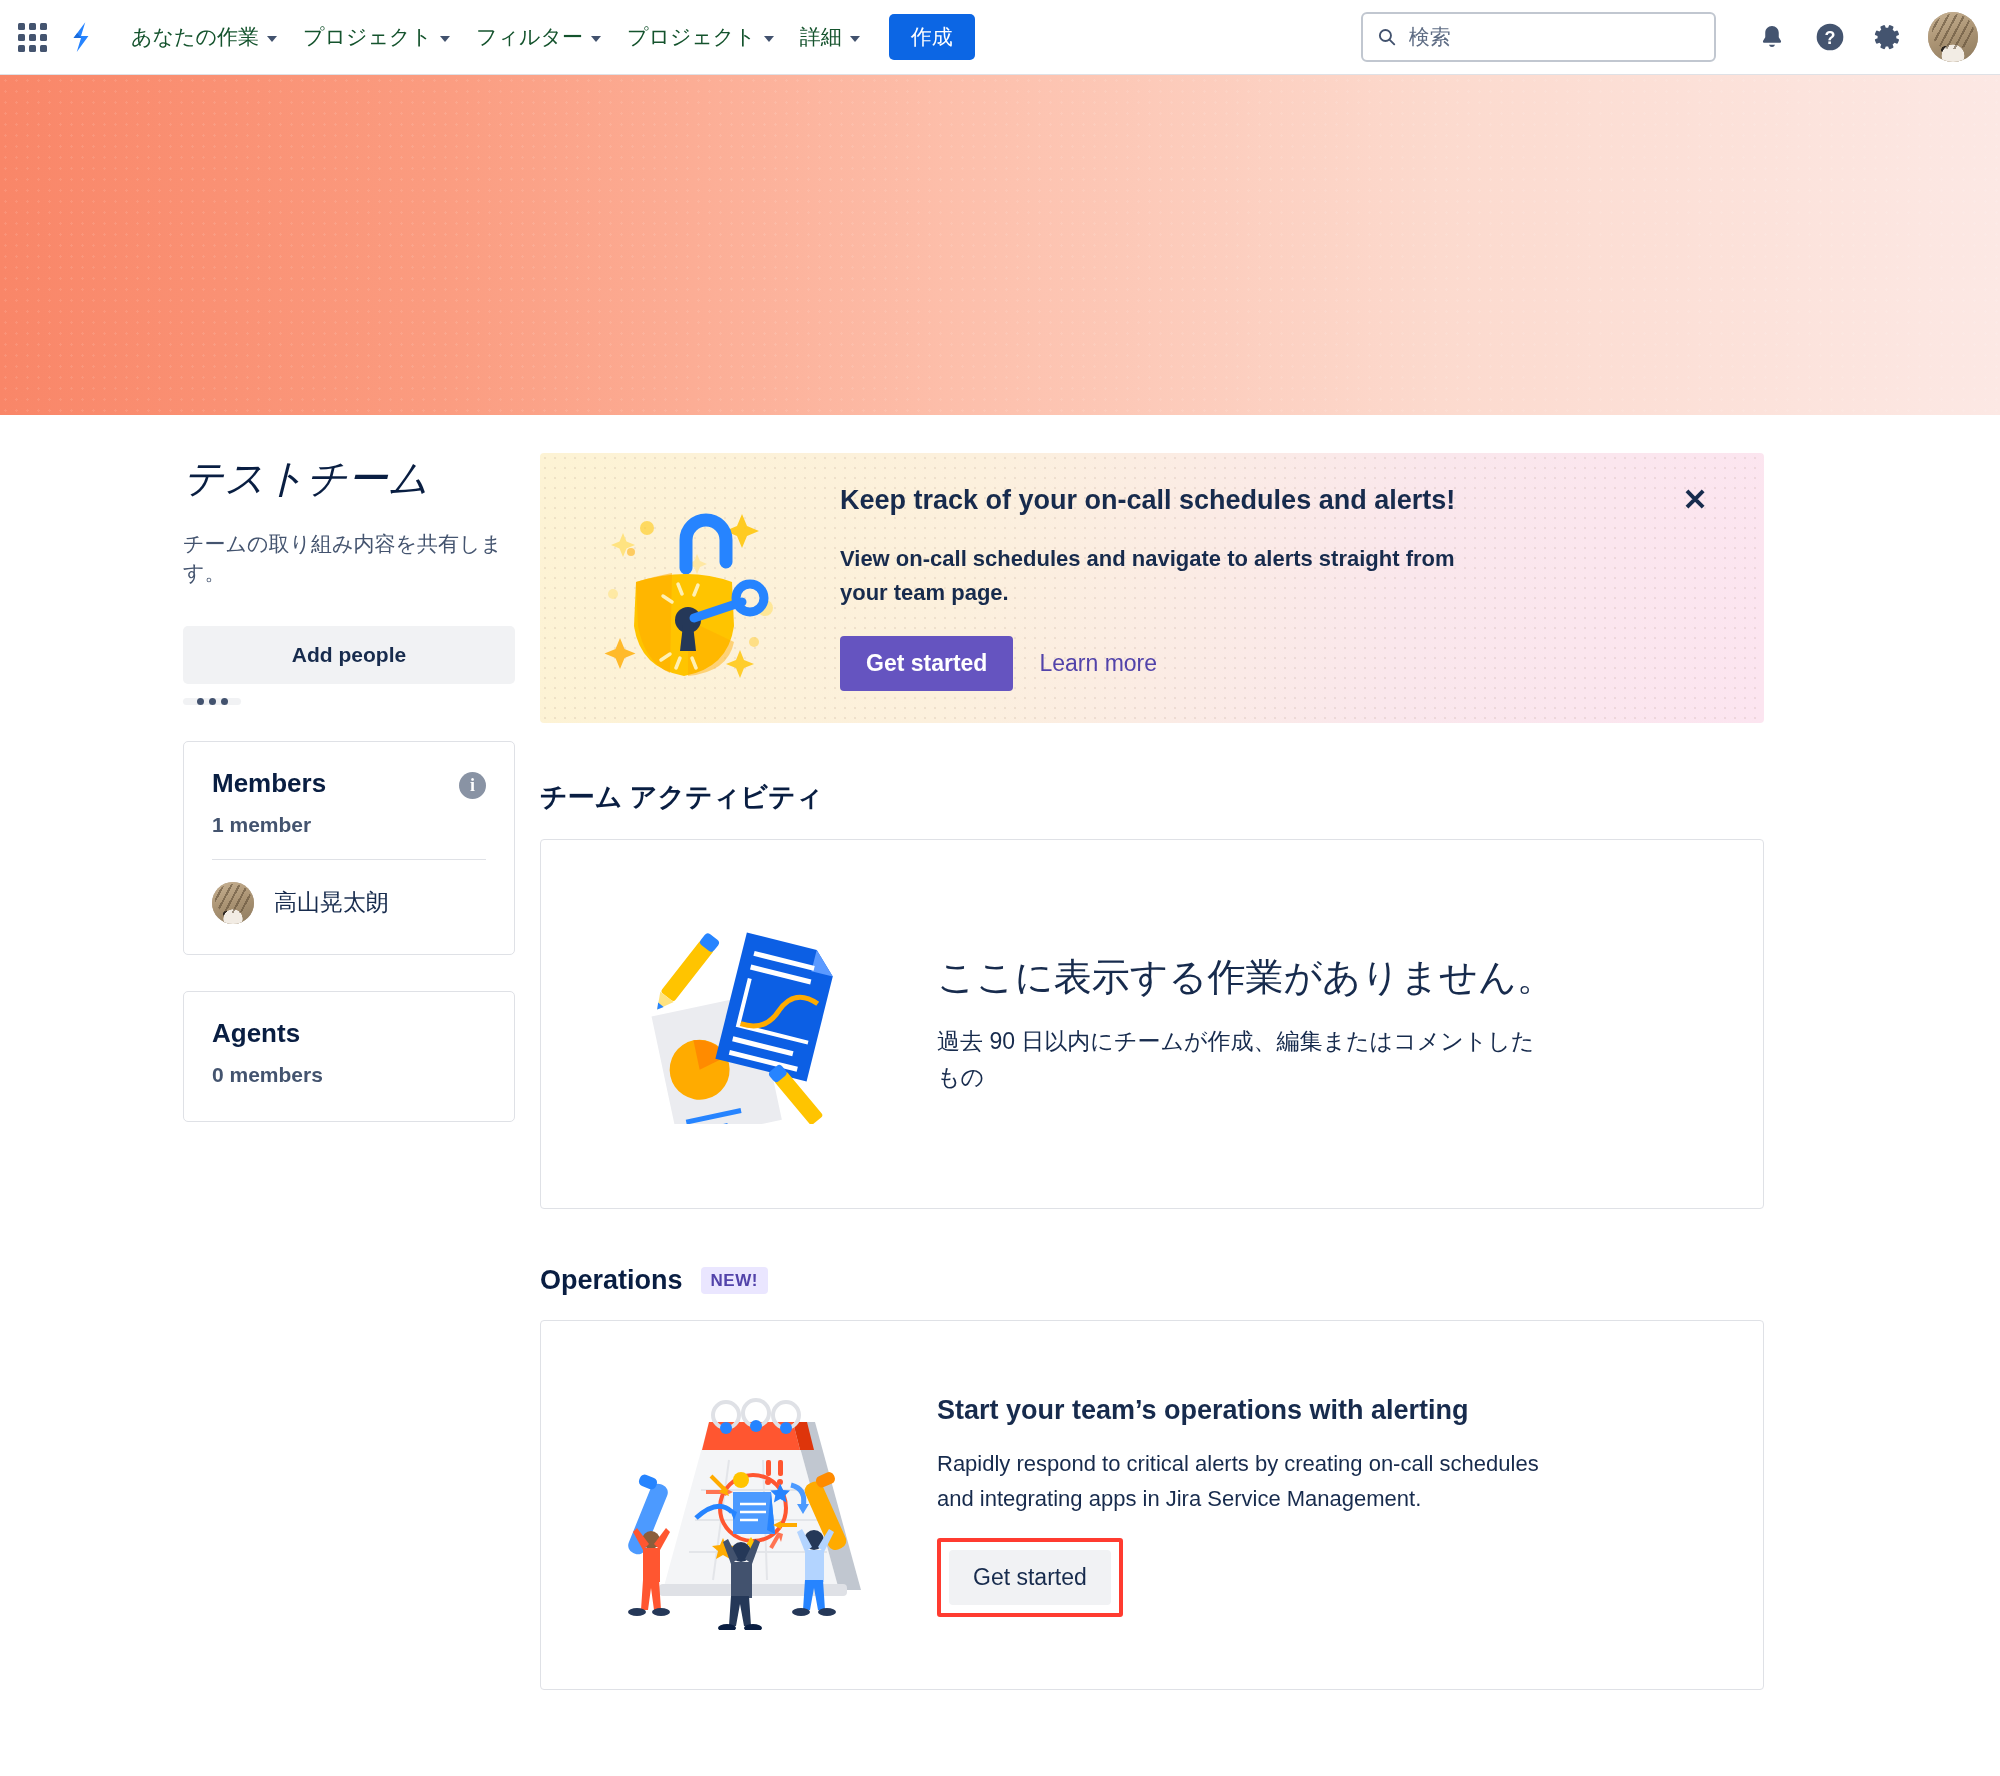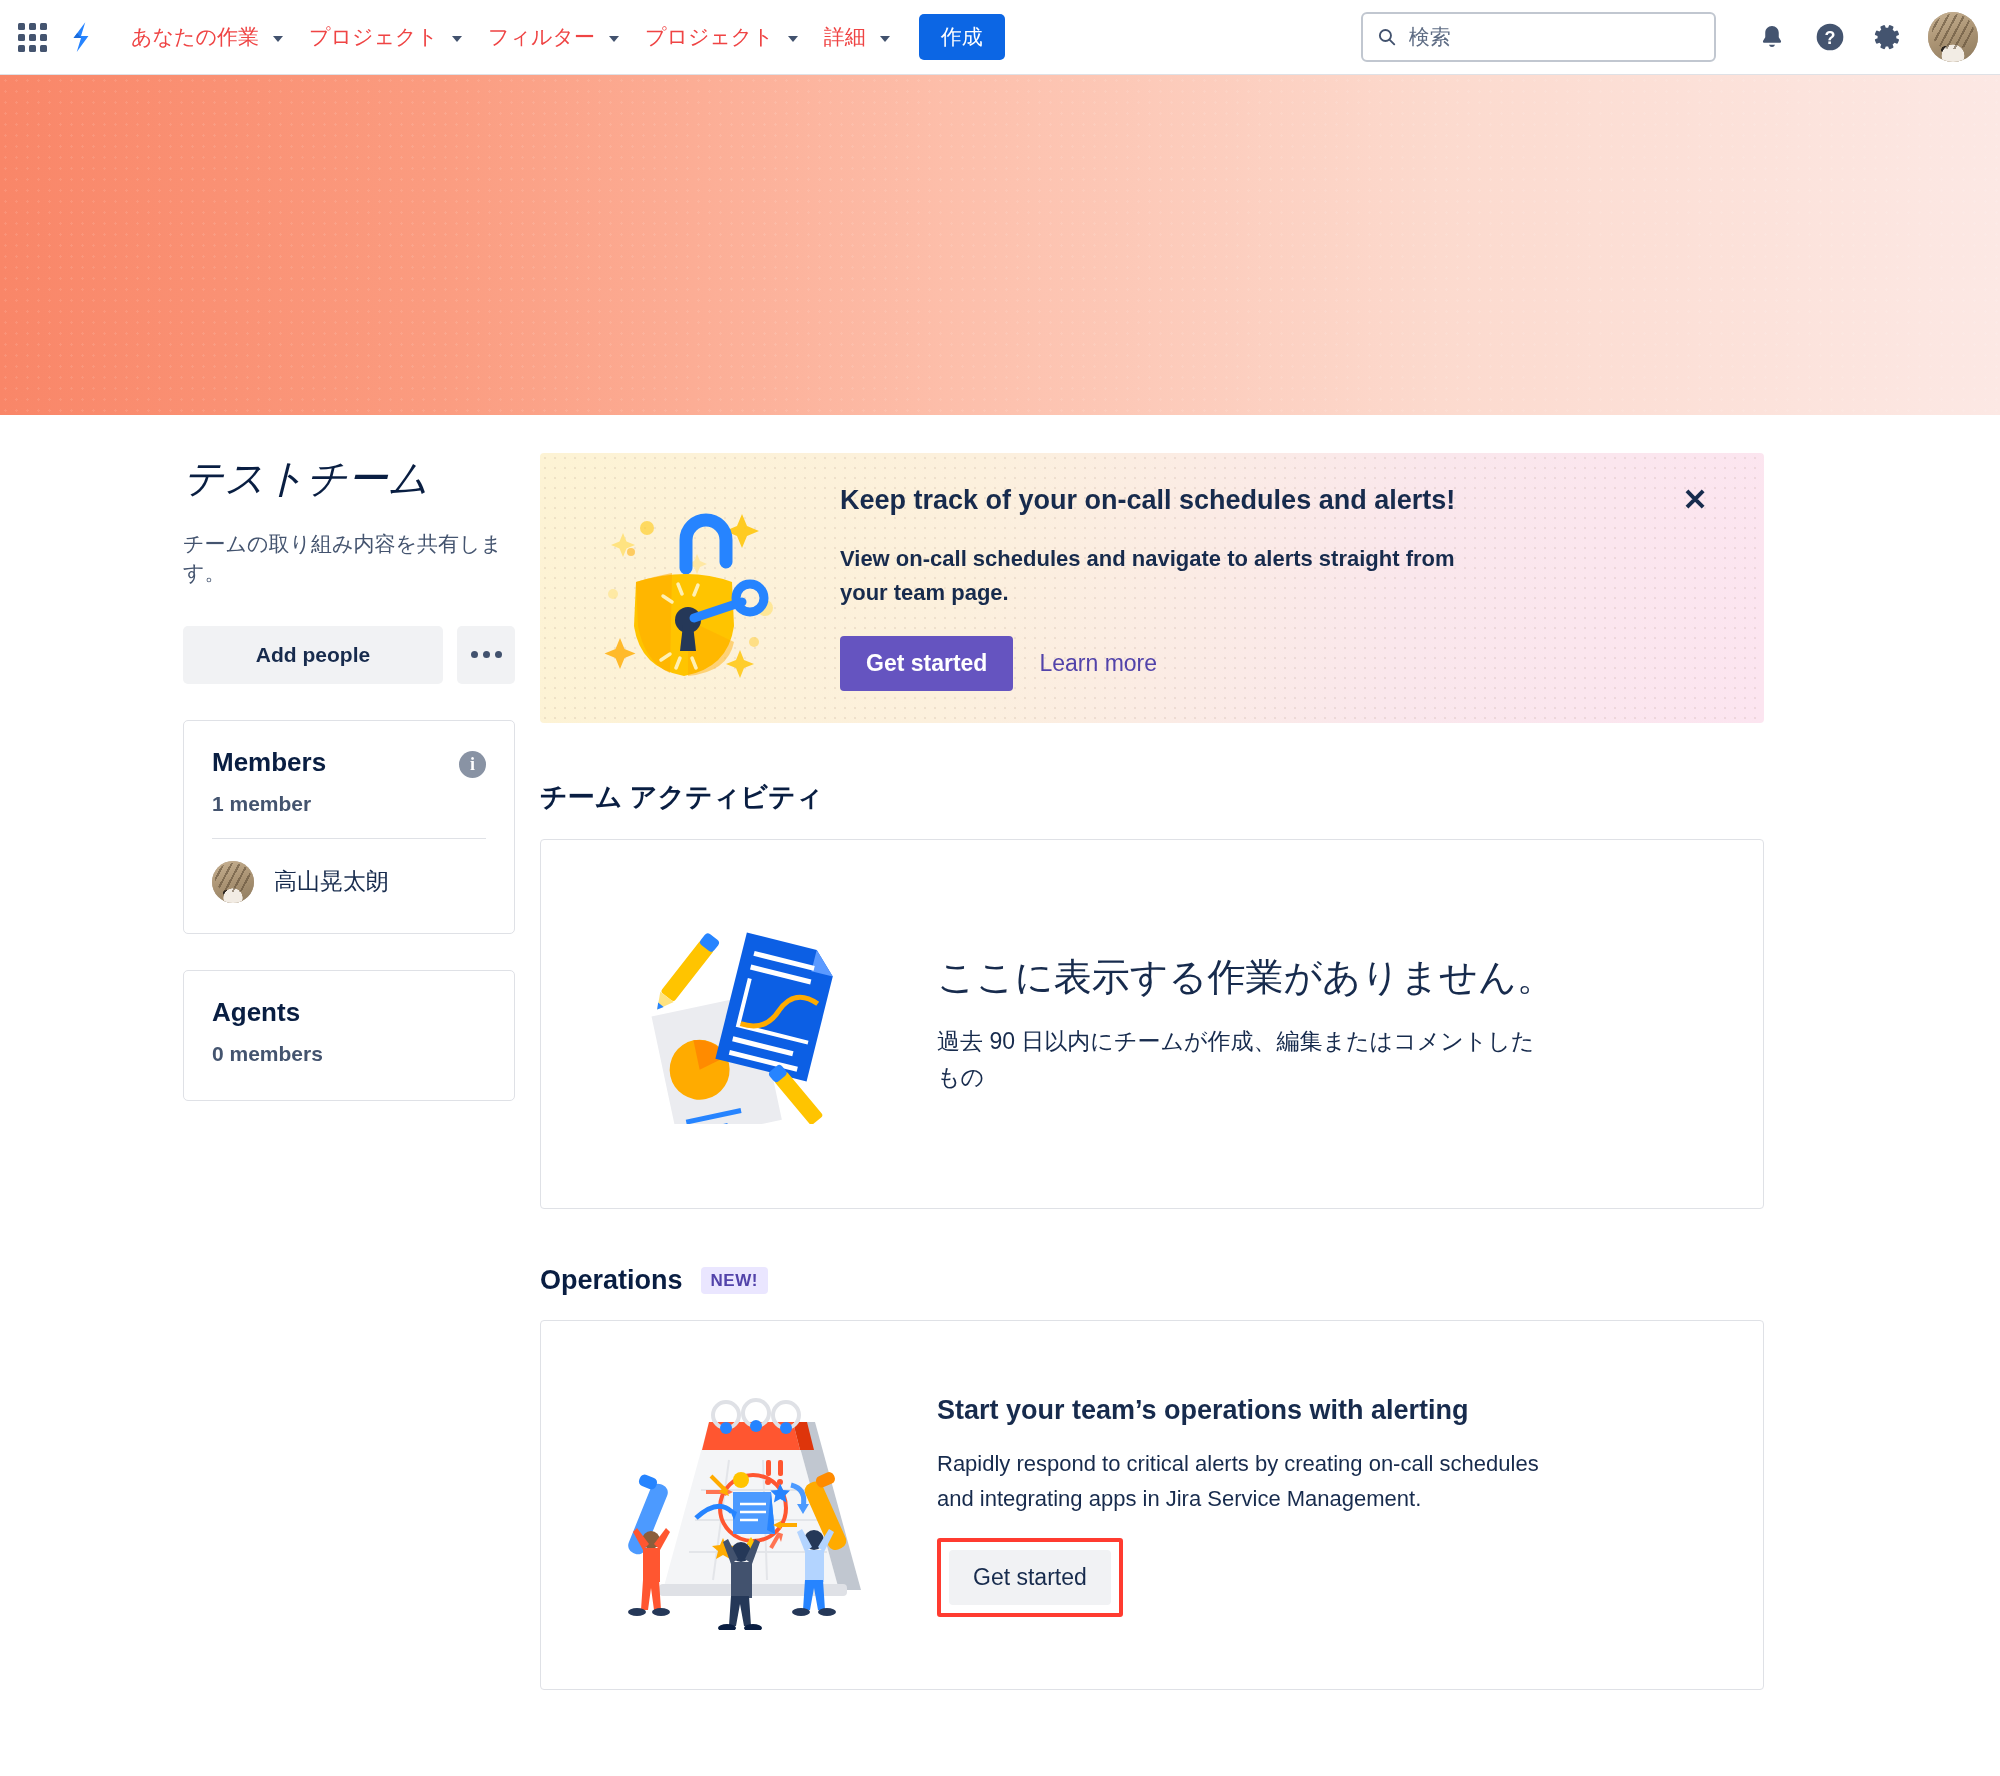--- a/index.html
+++ b/index.html
@@ -40,27 +40,27 @@
   .grid9 i { background: #44546F; border-radius: 1.5px; display: block; }
 
   .jira-logo {
     width: 46px; height: 46px;
     display: flex; align-items: center; justify-content: center;
     margin-right: 12px; cursor: pointer; border-radius: 4px;
   }
 
   .navitem {
     font-size: 21px;
-    color: #ef4444;
+    color: #14532d;
     padding: 8px 11px;
     border-radius: 4px;
     cursor: pointer;
     display: flex;
     align-items: center;
-    gap: 14px;
+    gap: 8px;
     white-space: nowrap;
     line-height: 1.2;
   }
   .chev {
     width: 0; height: 0;
     border-left: 5px solid transparent;
     border-right: 5px solid transparent;
     border-top: 6px solid #42526E;
     margin-top: 3px;
   }
@@ -185,20 +185,21 @@
     font-size: 21px;
     color: #44546F;
     margin-top: 26px;
     line-height: 1.4;
   }
   .action-row {
     display: flex;
     gap: 14px;
     margin-top: 38px;
     align-items: stretch;
+    flex-direction: column;
   }
   .add-people {
     flex: 1;
     background: #F1F2F4;
     border: none;
     border-radius: 5px;
     font-size: 21px;
     font-weight: 600;
     color: #172B4D;
     font-family: inherit;

